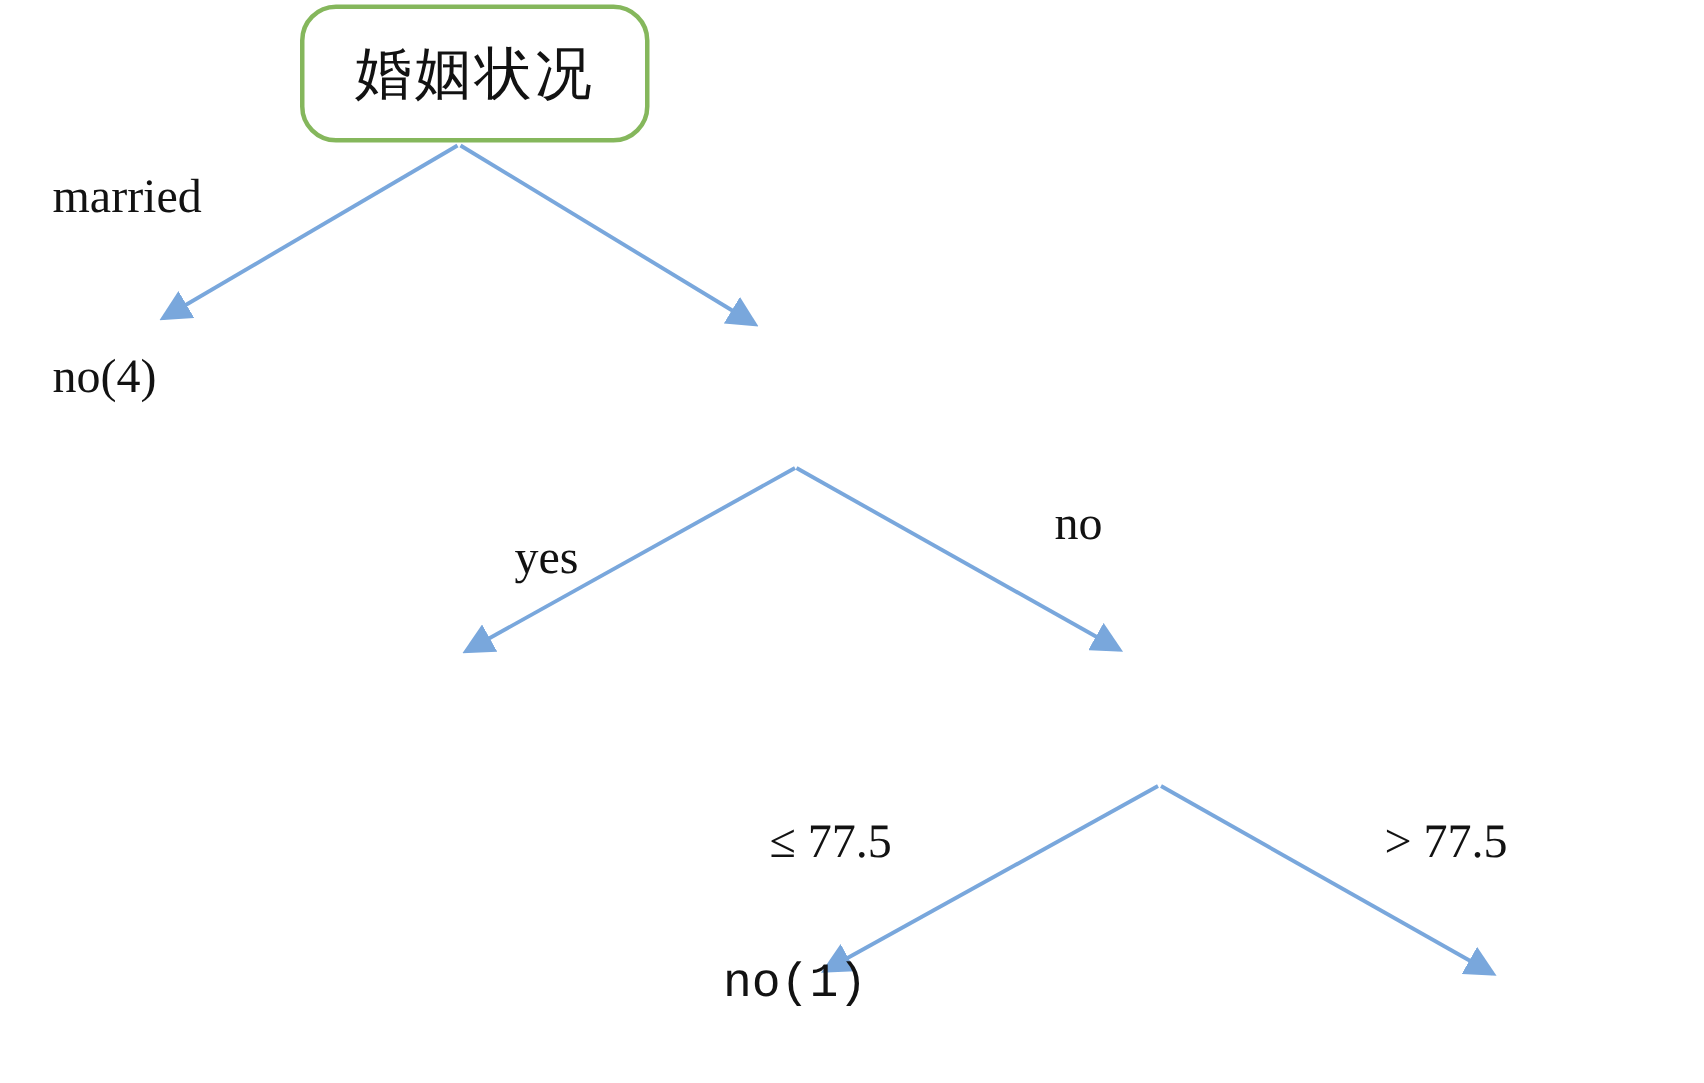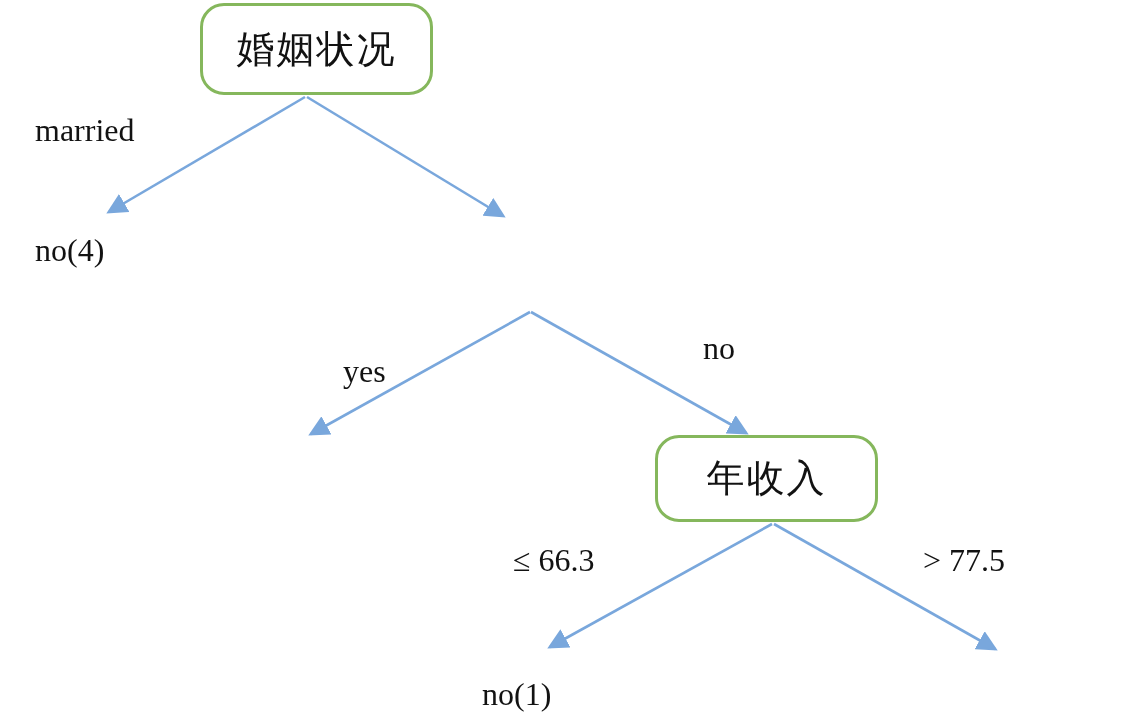--- a/index.html
+++ b/index.html
@@ -53,21 +53,21 @@
     color: var(--text);
   }
   .lbl-married  { left: 35px;  top: 108px; }
   .lbl-single   { left: 435px; top: 108px; }
   .lbl-yes      { left: 343px; top: 333px; margin-top: 16px; }
   .lbl-no       { left: 655px; top: 326px; margin-left: 48px; }
   .lbl-le       { left: 513px; top: 538px; }
   .lbl-gt       { left: 923px; top: 538px; }
   .leaf-no4     { left: 35px;  top: 228px; }
   .leaf-no2     { left: 237px; top: 448px; }
-  .leaf-no1     { left: 482px; top: 672px; }
+  .leaf-no1     { left: 482px; top: 634px; font-family: Liberation Mono, monospace; }
   .leaf-yes3    { left: 988px; top: 664px; }
 </style>
 </head>
 <body>
 
 <div class="stage">
 
   <svg class="edges-svg" viewBox="0 0 1136 722">
     <defs>
       <marker id="arrowhead" viewBox="0 0 10 10" refX="8.5" refY="5" markerWidth="8" markerHeight="8" orient="auto">
@@ -76,24 +76,23 @@
     </defs>
     <line x1="305" y1="97" x2="109" y2="212" marker-end="url(#arrowhead)"></line>
     <line x1="307" y1="97" x2="503" y2="216" marker-end="url(#arrowhead)"></line>
     <line x1="530" y1="312" x2="311" y2="434" marker-end="url(#arrowhead)"></line>
     <line x1="531" y1="312" x2="746" y2="433" marker-end="url(#arrowhead)"></line>
     <line x1="772" y1="524" x2="550" y2="647" marker-end="url(#arrowhead)"></line>
     <line x1="774" y1="524" x2="995" y2="649" marker-end="url(#arrowhead)"></line>
   </svg>
 
   <div class="node node-root">婚姻状况</div>
-  <div class="node node-income">年收入</div>
 
   <div class="lbl lbl-married">married</div>
   <div class="lbl lbl-yes">yes</div>
   <div class="lbl lbl-no">no</div>
-  <div class="lbl lbl-le">≤ 66.3</div>
+  <div class="lbl lbl-le">≤ 77.5</div>
   <div class="lbl lbl-gt">&gt; 77.5</div>
 
   <div class="lbl leaf-no4">no(4)</div>
   <div class="lbl leaf-no1">no(1)</div>
 
 </div>
 
 </body></html>

